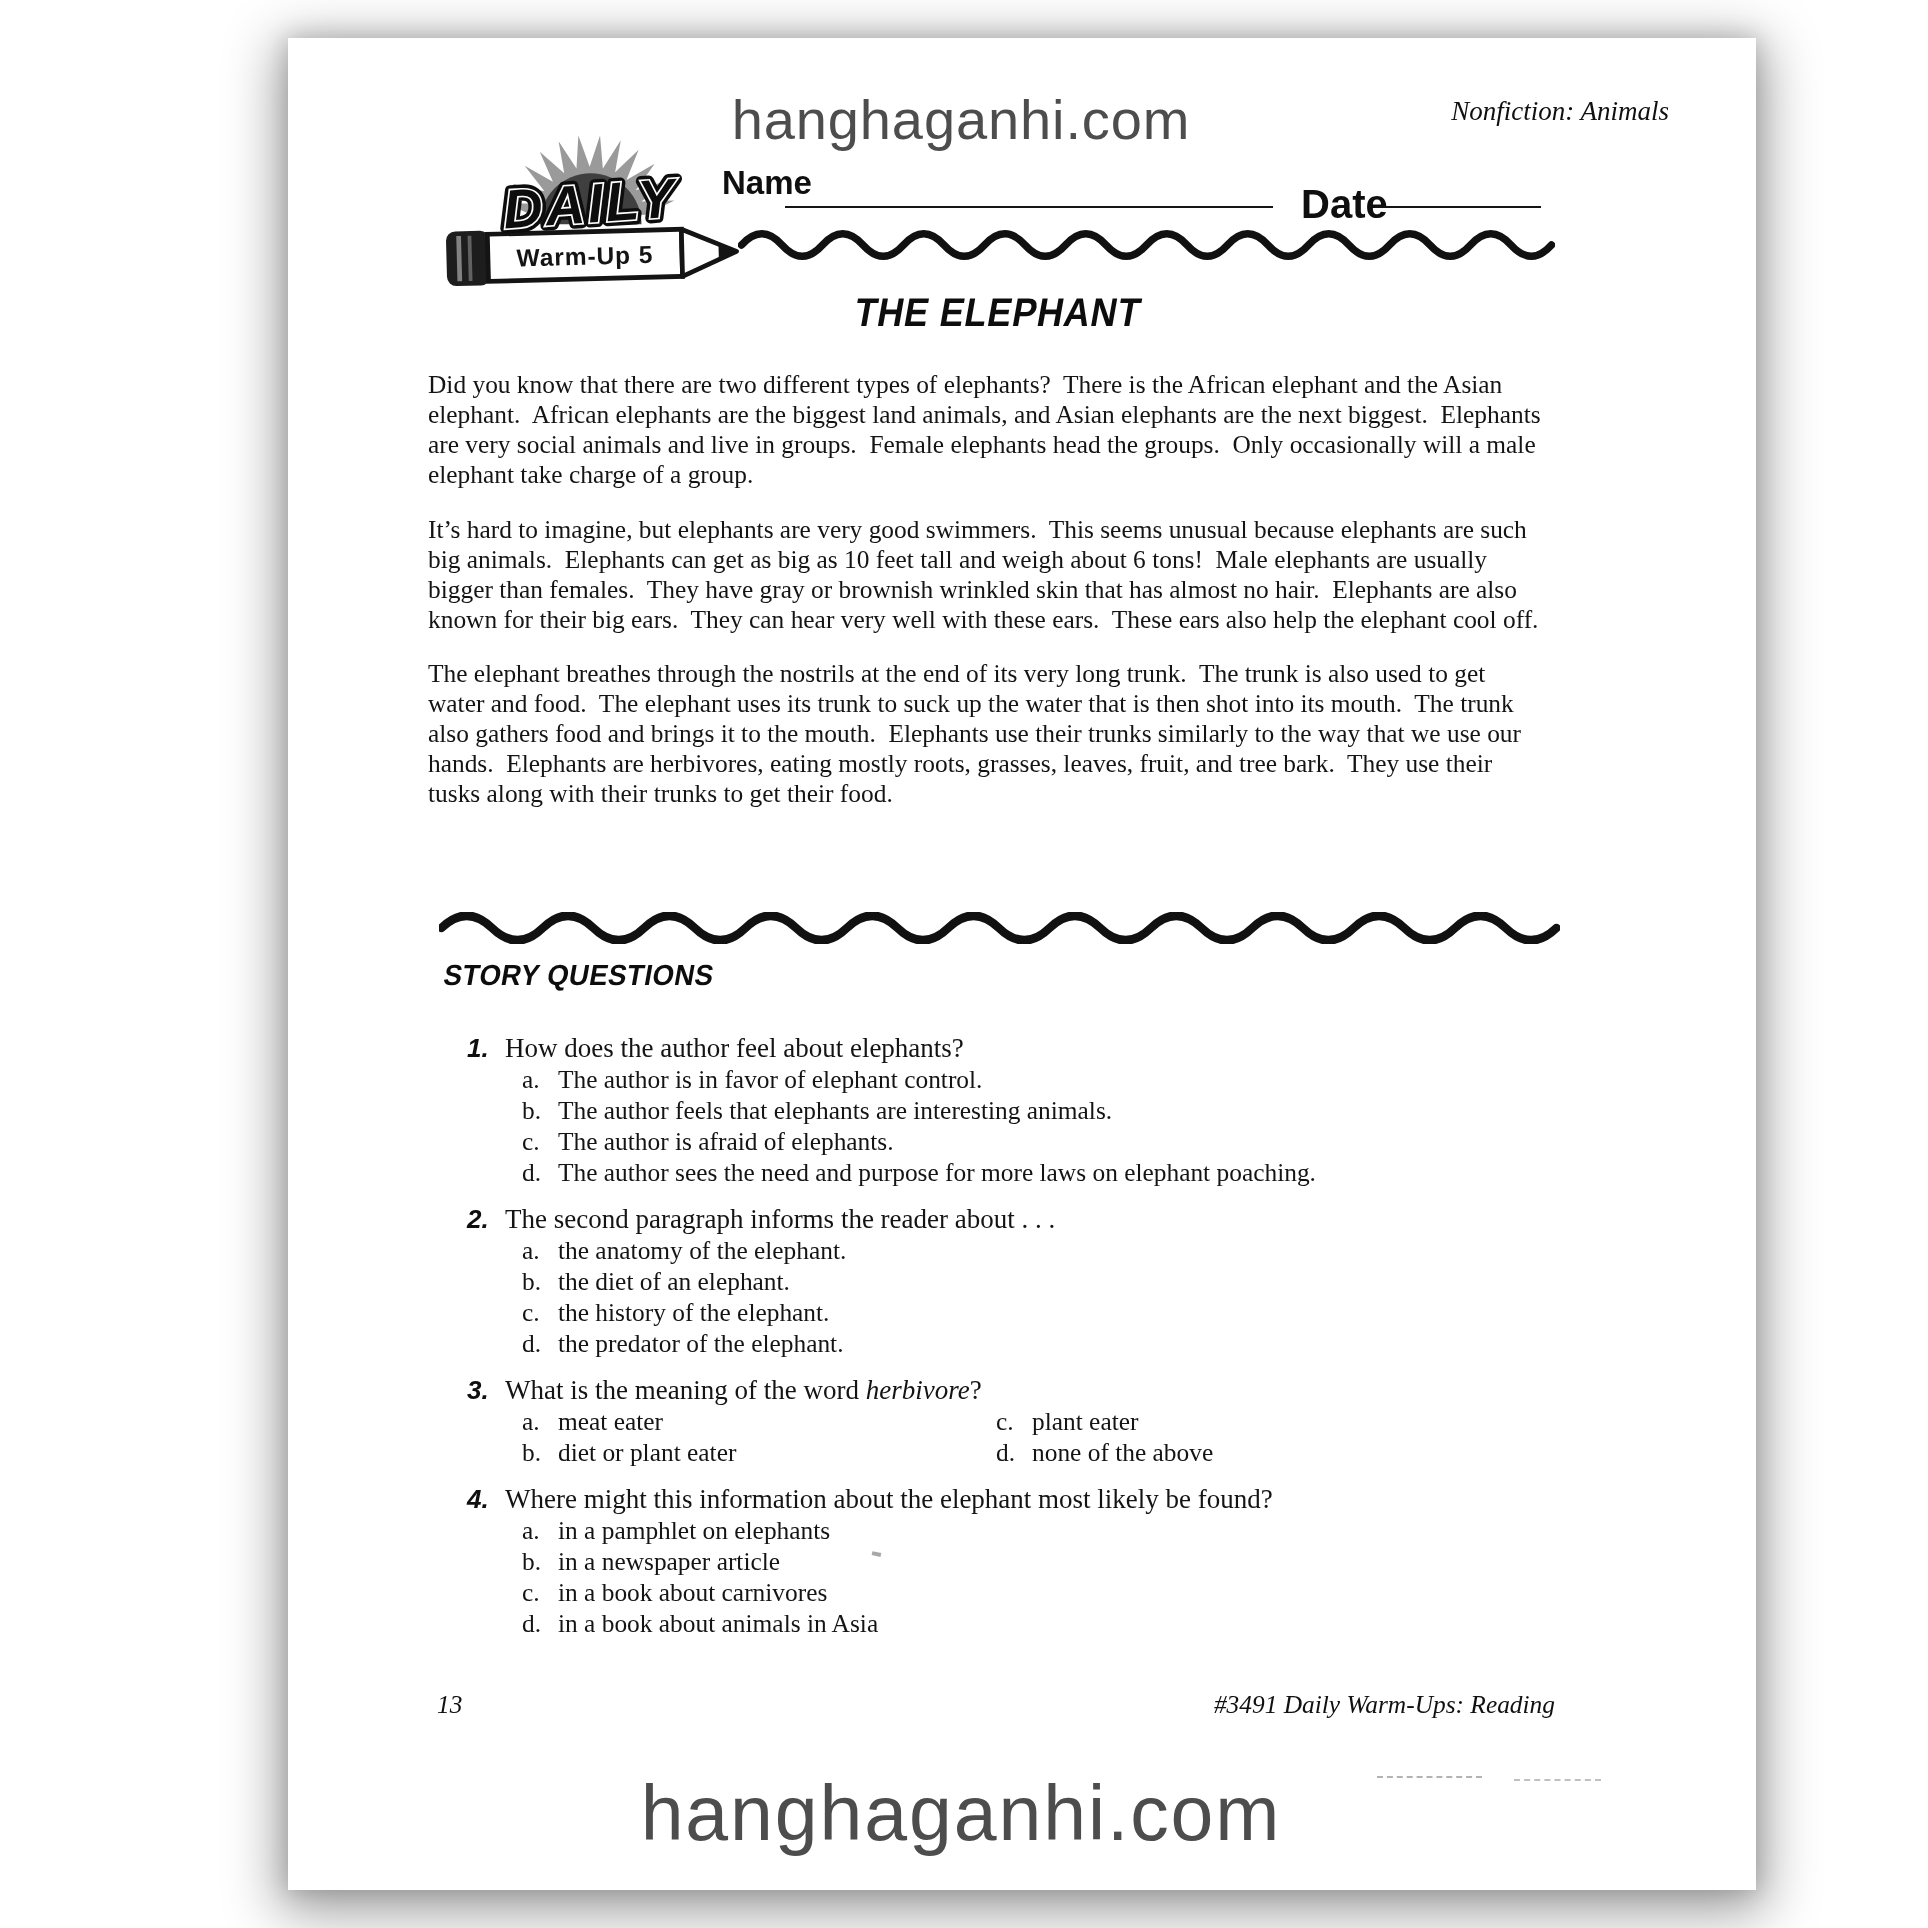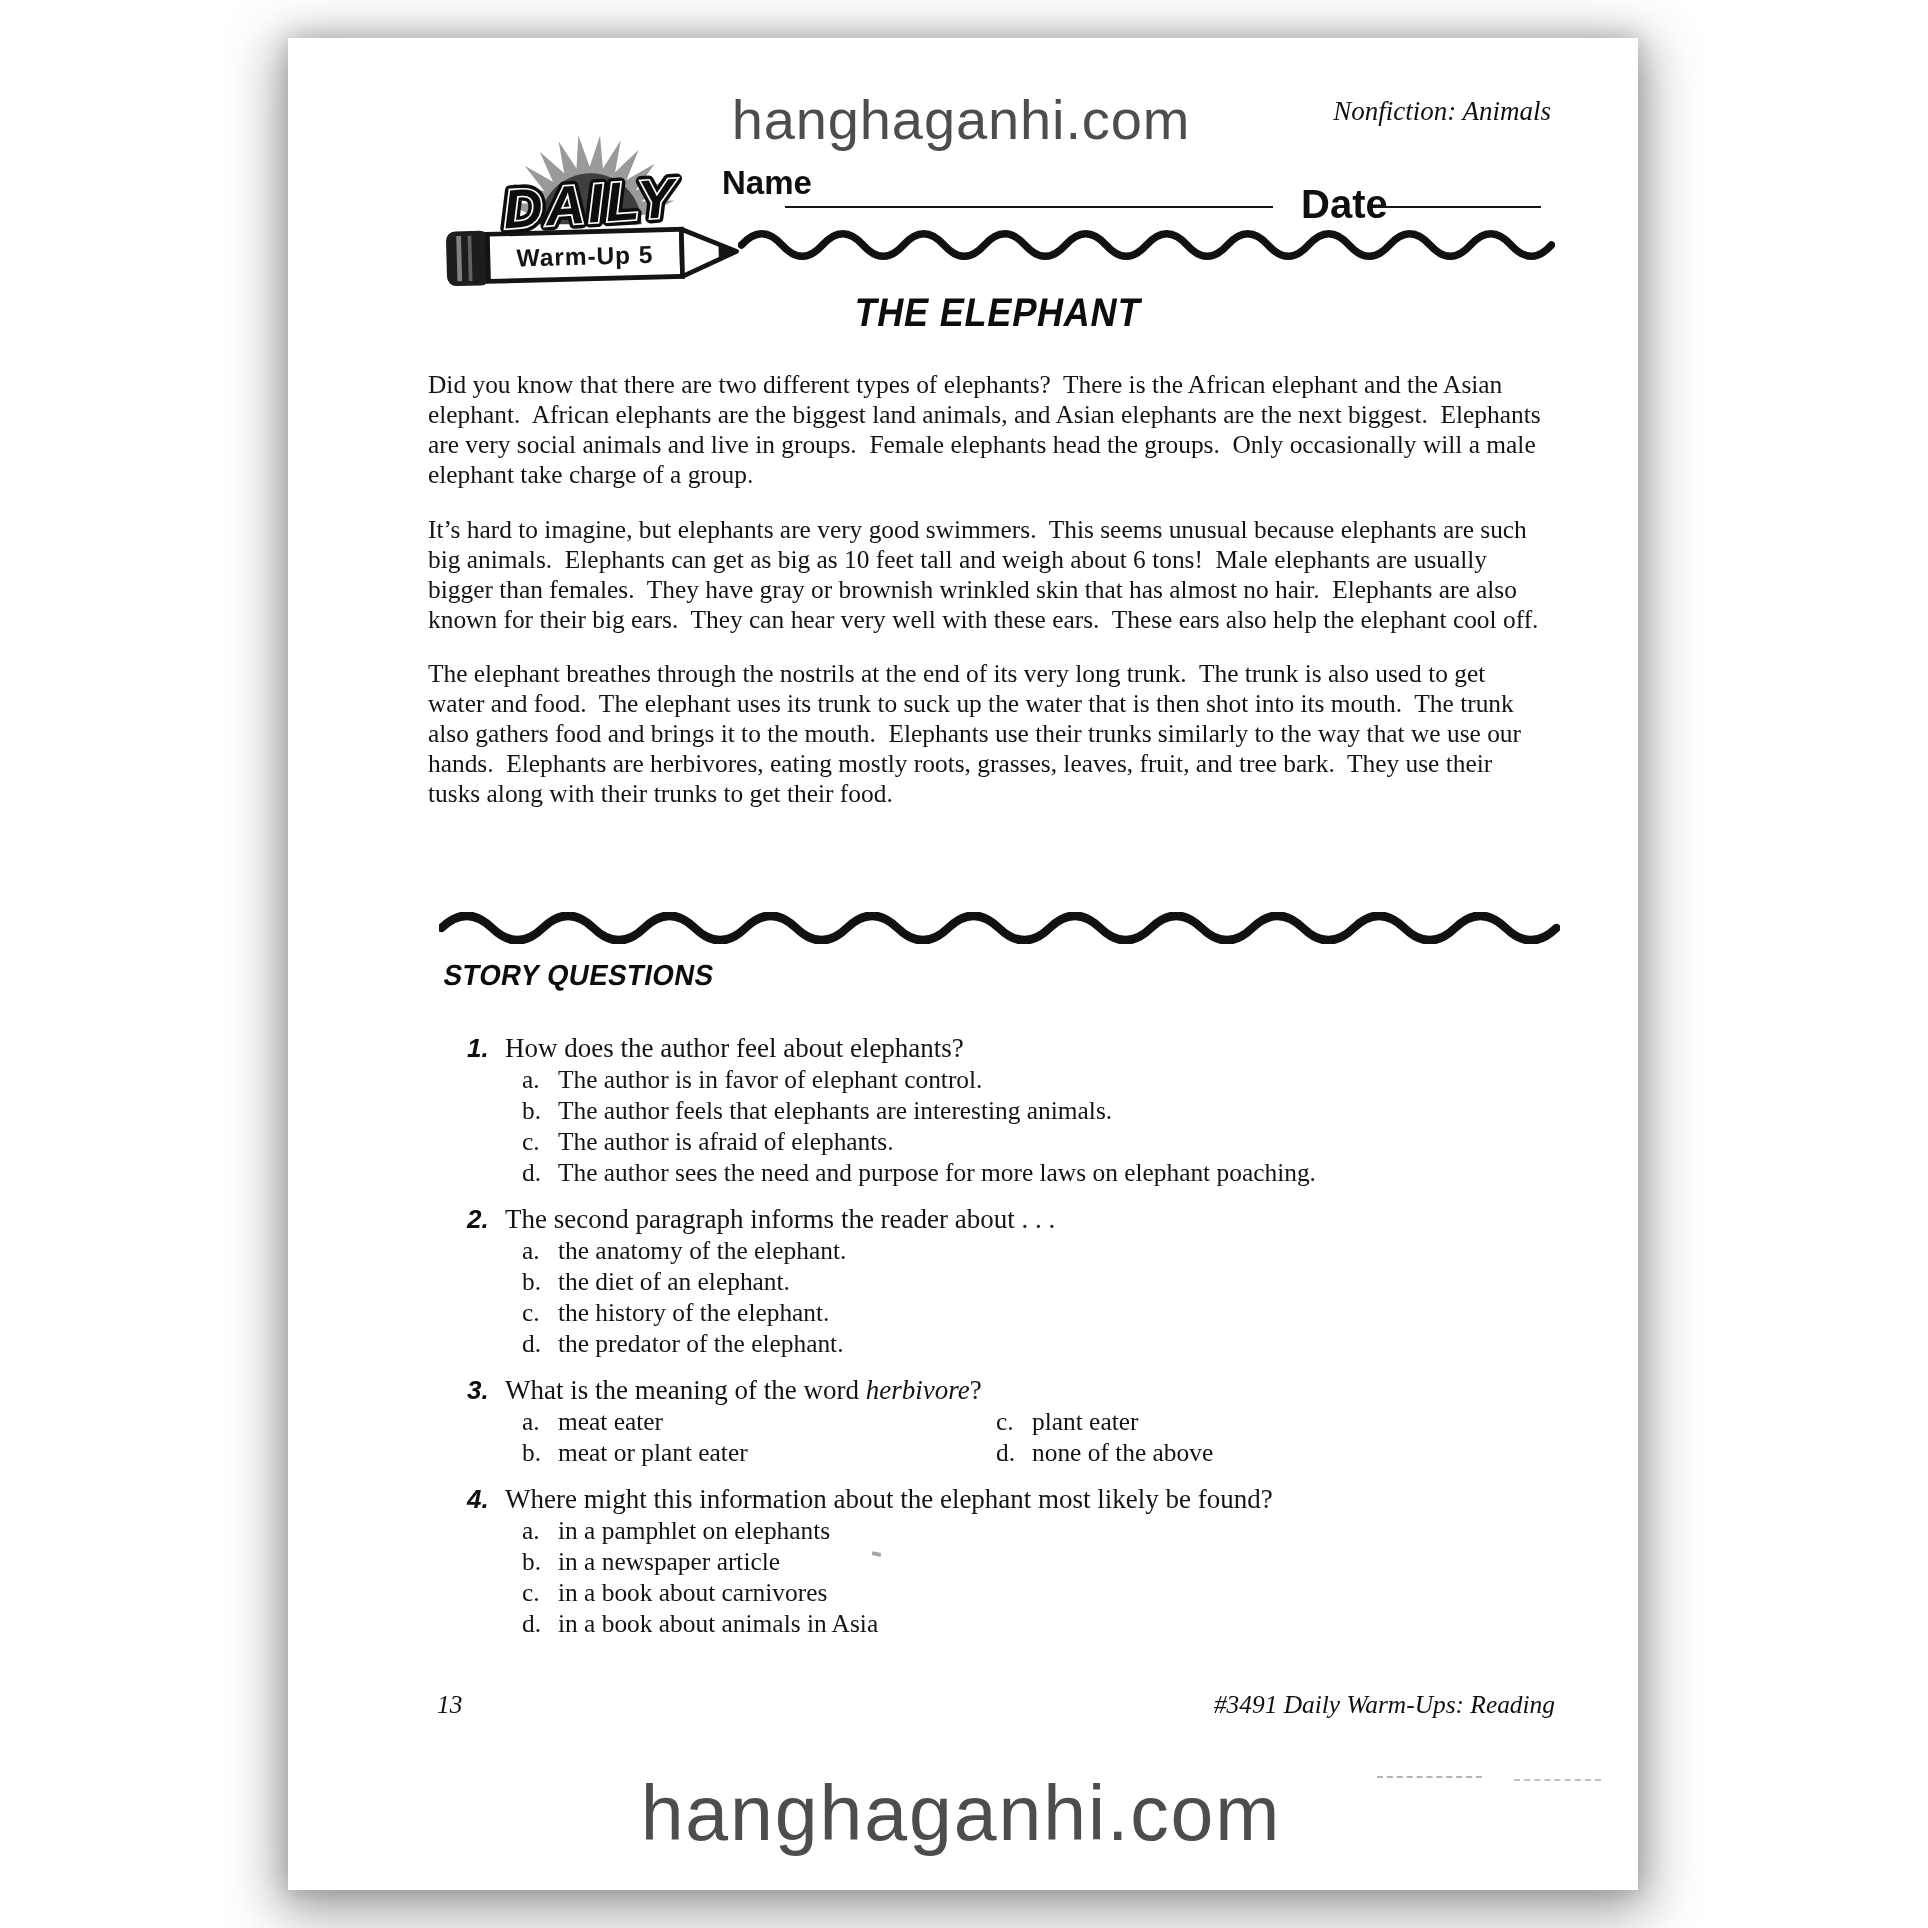--- a/index.html
+++ b/index.html
@@ -3,21 +3,21 @@
 <meta charset="utf-8">
 <style>
   html,body{margin:0;padding:0;}
   body{
     width:1928px;height:1928px;position:relative;overflow:hidden;
     background:#ffffff;
     font-family:"Liberation Serif","DejaVu Serif",serif;
     color:#141414;
   }
   .paper{
-    position:absolute;left:288px;top:38px;width:1350px;height:1852px;
+    position:absolute;left:288px;top:38px;width:1468px;height:1852px;
     background:#ffffff;
     box-shadow:0 13px 52px 9.4px rgba(0,0,0,0.38), 0 0 21px 1.9px rgba(0,0,0,0.15);
   }
   .wm{
     position:absolute;left:673px;transform:translateX(-50%);
     font-family:"Liberation Sans","DejaVu Sans",sans-serif;
     font-weight:500;color:#4d4d4d;white-space:nowrap;
   }
   .wm-top{top:49px;font-size:56px;letter-spacing:0.9px;}
   .wm-bottom{top:1731px;font-size:77px;letter-spacing:1.9px;}
@@ -194,21 +194,21 @@
         <div class="opt">
           <span class="opt-letter">a.</span>
           <span class="opt-text">meat eater</span>
         </div>
         <div class="opt">
           <span class="opt-letter">c.</span>
           <span class="opt-text">plant eater</span>
         </div>
         <div class="opt">
           <span class="opt-letter">b.</span>
-          <span class="opt-text">meat or plant eater</span>
+          <span class="opt-text">diet or plant eater</span>
         </div>
         <div class="opt">
           <span class="opt-letter">d.</span>
           <span class="opt-text">none of the above</span>
         </div>
       </div>
     </div>
 
     <div class="question">
       <div class="q-line">

